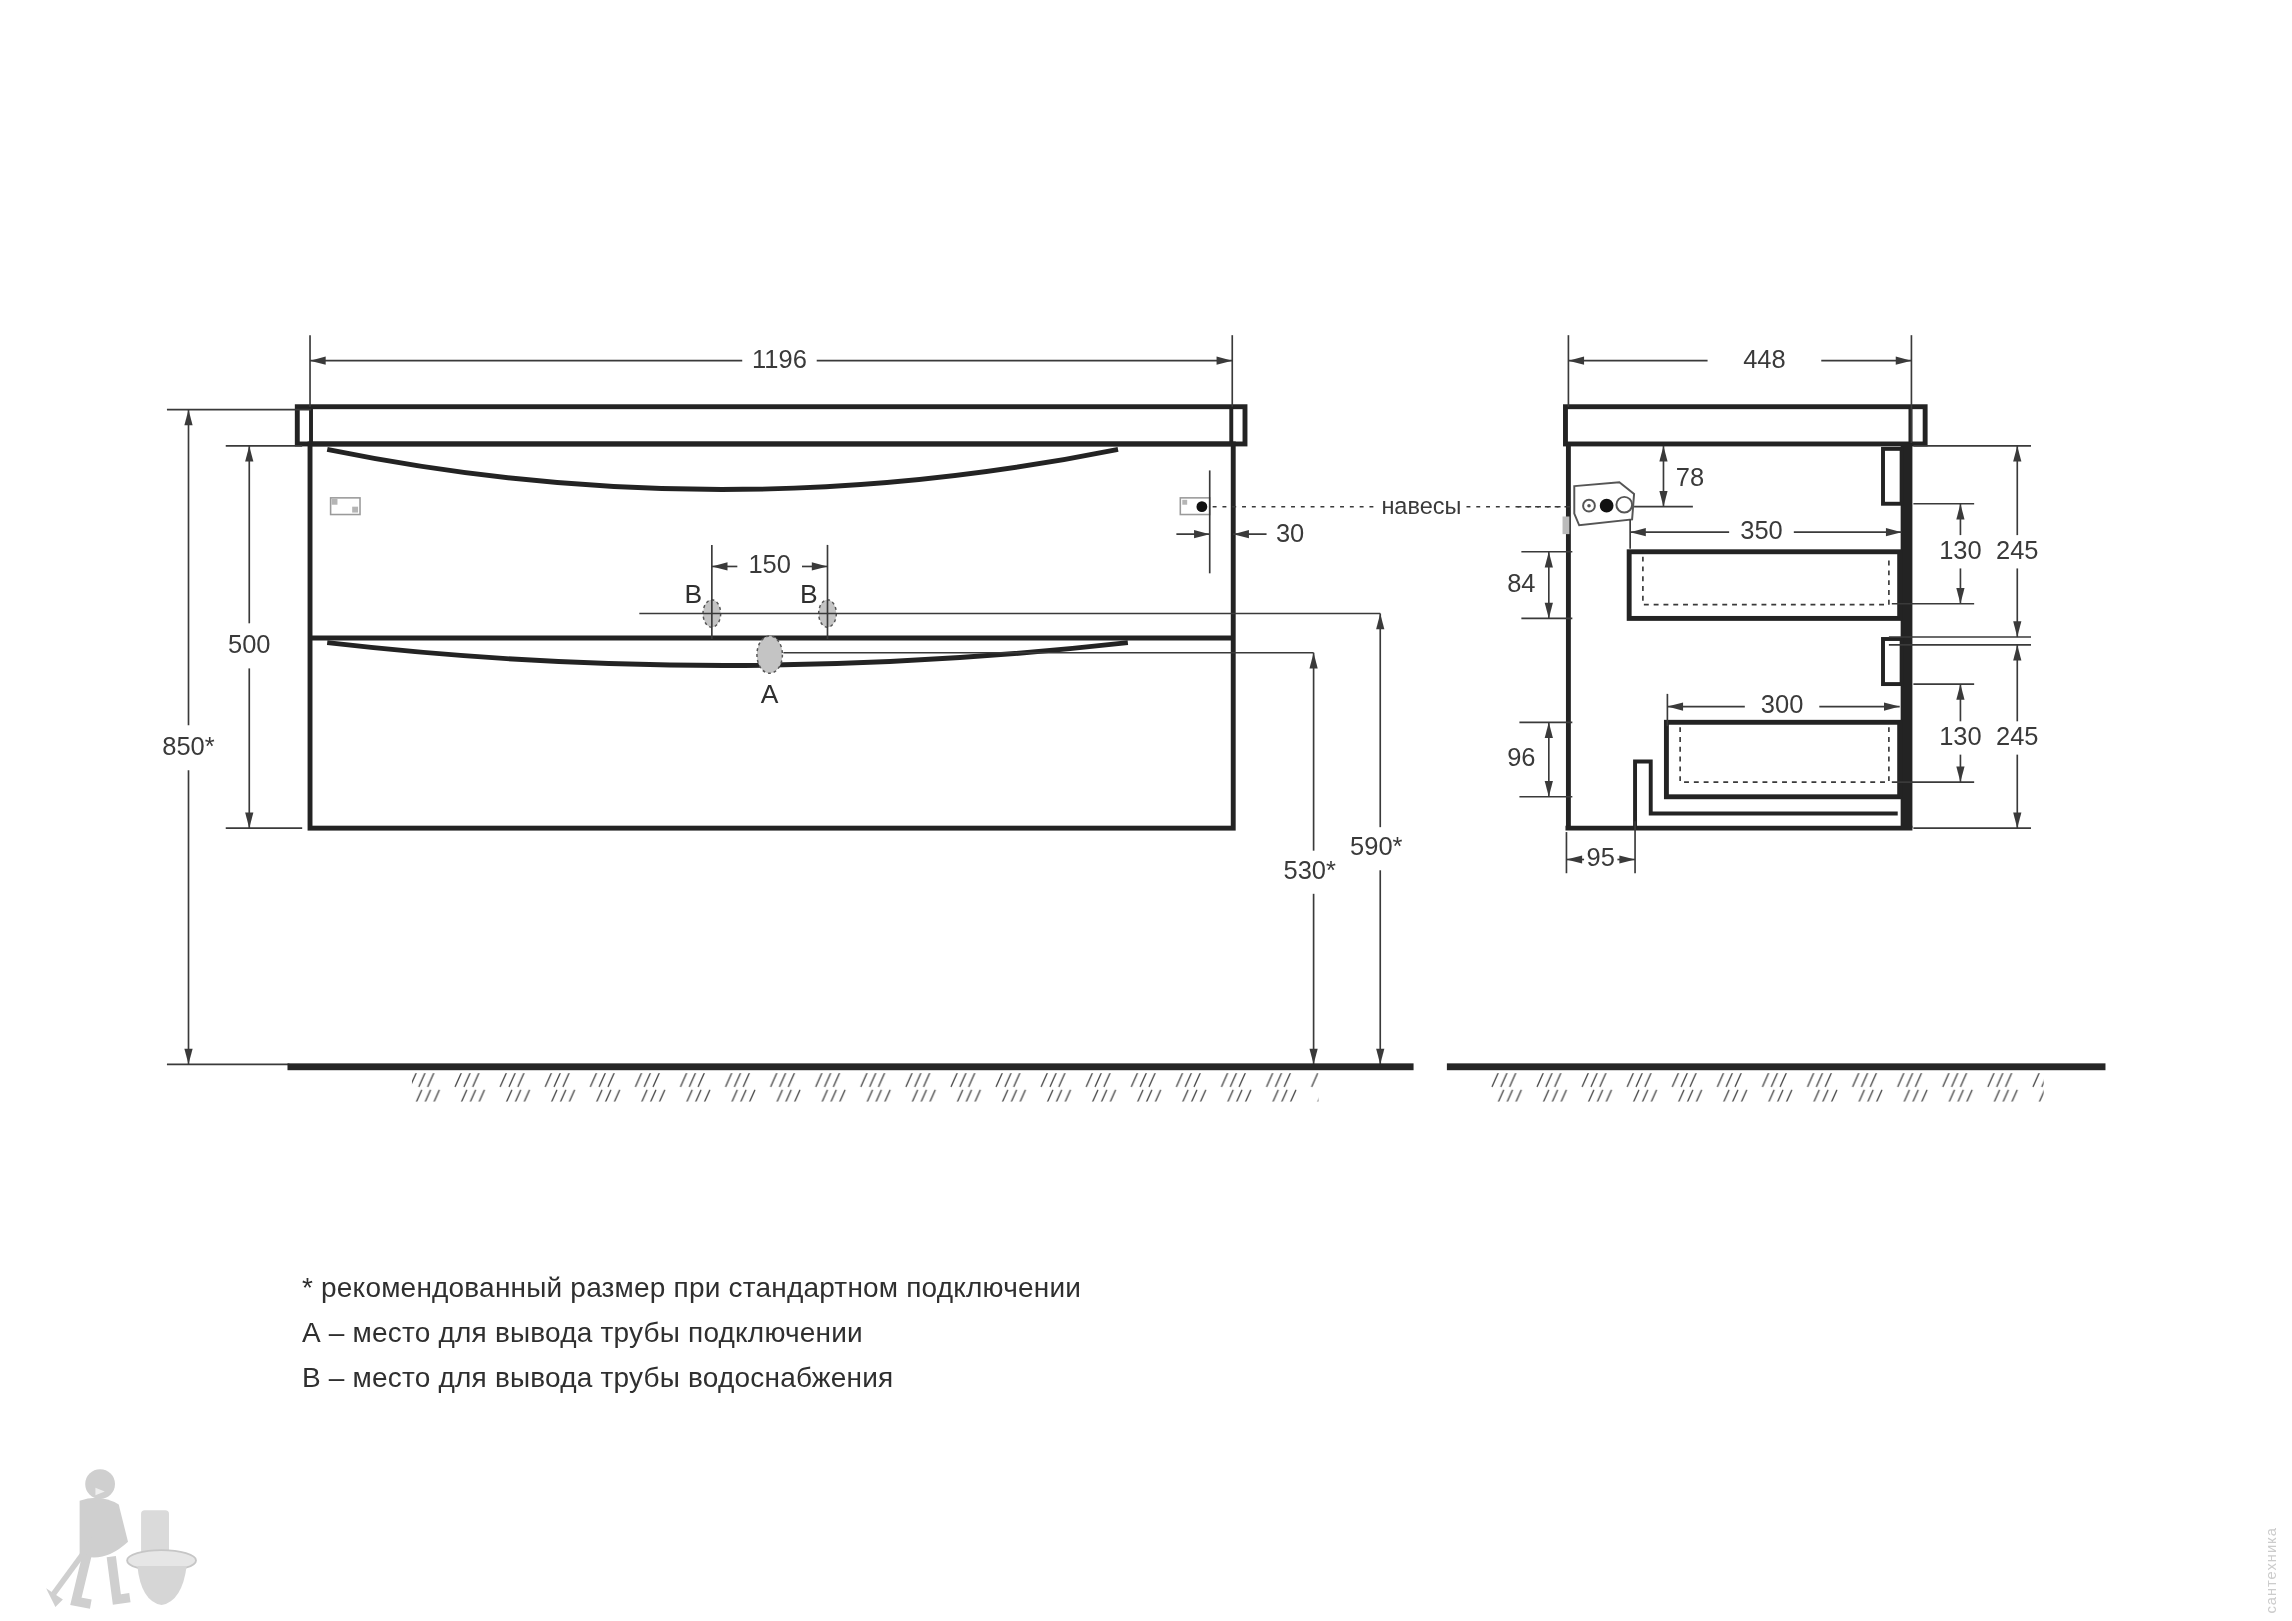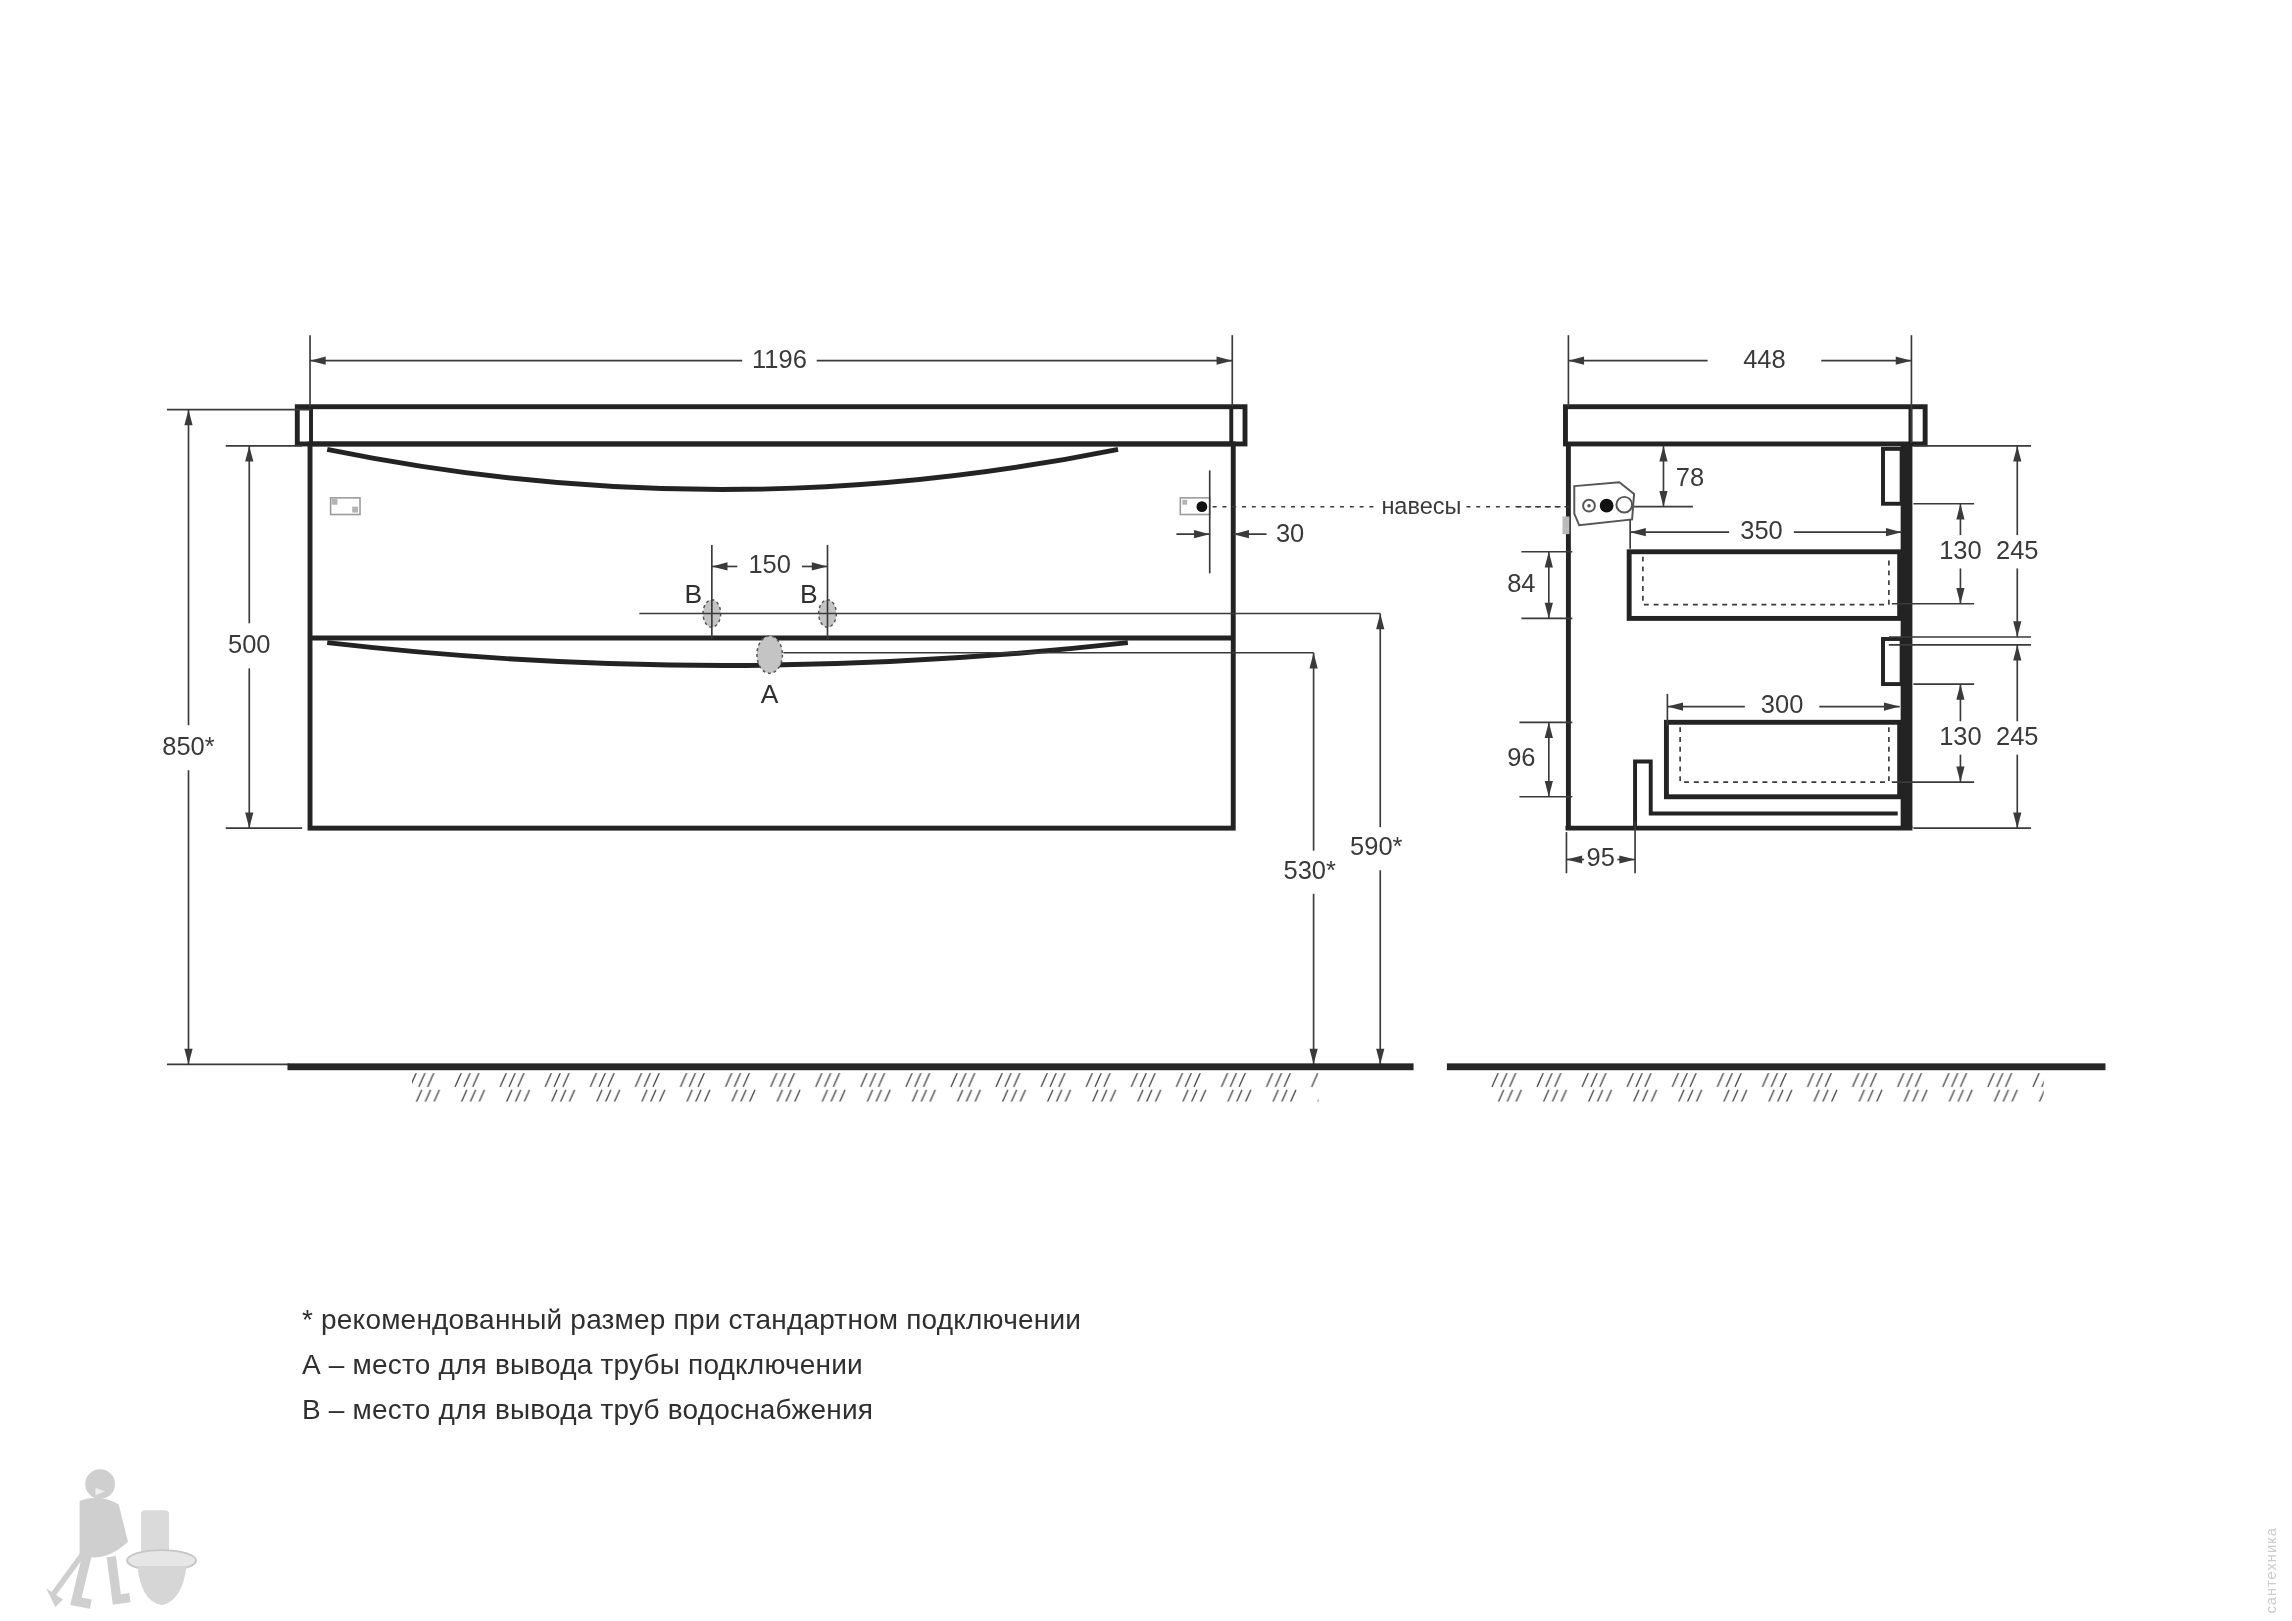--- a/index.html
+++ b/index.html
@@ -8,21 +8,21 @@
   svg text{font-family:"Liberation Sans",sans-serif;font-size:26px;fill:#3a3a3a;
            text-anchor:middle;dominant-baseline:middle;}
   svg text.lbl{font-size:27px;fill:#2f2f2f;}
   svg text.nav{font-size:24px;}
   .t5{stroke:#232323;stroke-width:5;fill:none;stroke-linecap:square;}
   .t4{stroke:#232323;stroke-width:4;fill:none;stroke-linecap:square;}
   .dim{stroke:#3a3a3a;stroke-width:1.7;fill:none;}
   .dsh{stroke:#3a3a3a;stroke-width:1.7;fill:none;stroke-dasharray:5 5;}
   .dot{stroke:#3a3a3a;stroke-width:1.6;fill:none;stroke-dasharray:4 6;}
   .gray{stroke:#9a9a9a;stroke-width:1.6;fill:#ffffff;}
-  .legend{position:absolute;left:302px;top:1297px;width:980px;
+  .legend{position:absolute;left:302px;top:1265px;width:980px;
           font-size:28px;line-height:45px;color:#2f2f2f;letter-spacing:0.2px;}
   .vmark{position:absolute;right:13.7px;bottom:7.8px;writing-mode:vertical-rl;
          transform:rotate(180deg);font-size:14.7px;color:#cccccc;letter-spacing:1px;}
 </style>
 </head>
 <body>
 
 <div class="stage">
 <svg width="2293" height="1621" viewBox="0 0 2339 1654">
   <defs>
@@ -259,19 +259,19 @@
     <path d="M96,112 L102,158 L116,156" stroke="#cfcfcf" stroke-width="10" fill="none"></path>
     <line x1="34" y1="152" x2="78" y2="92" stroke="#cfcfcf" stroke-width="6"></line>
     <path d="M26,146 l18,12 l-8,8 z" fill="#cfcfcf"></path>
   </g>
 </svg>
 
   
   <div class="legend">
     <div>* рекомендованный размер при стандартном подключении</div>
     <div>А – место для вывода трубы подключении</div>
-    <div>В – место для вывода труб водоснабжения</div>
+    <div>В – место для вывода трубы водоснабжения</div>
   </div>
 
   
   <div class="vmark">сантехника</div>
 </div>
 
 
 </body></html>

